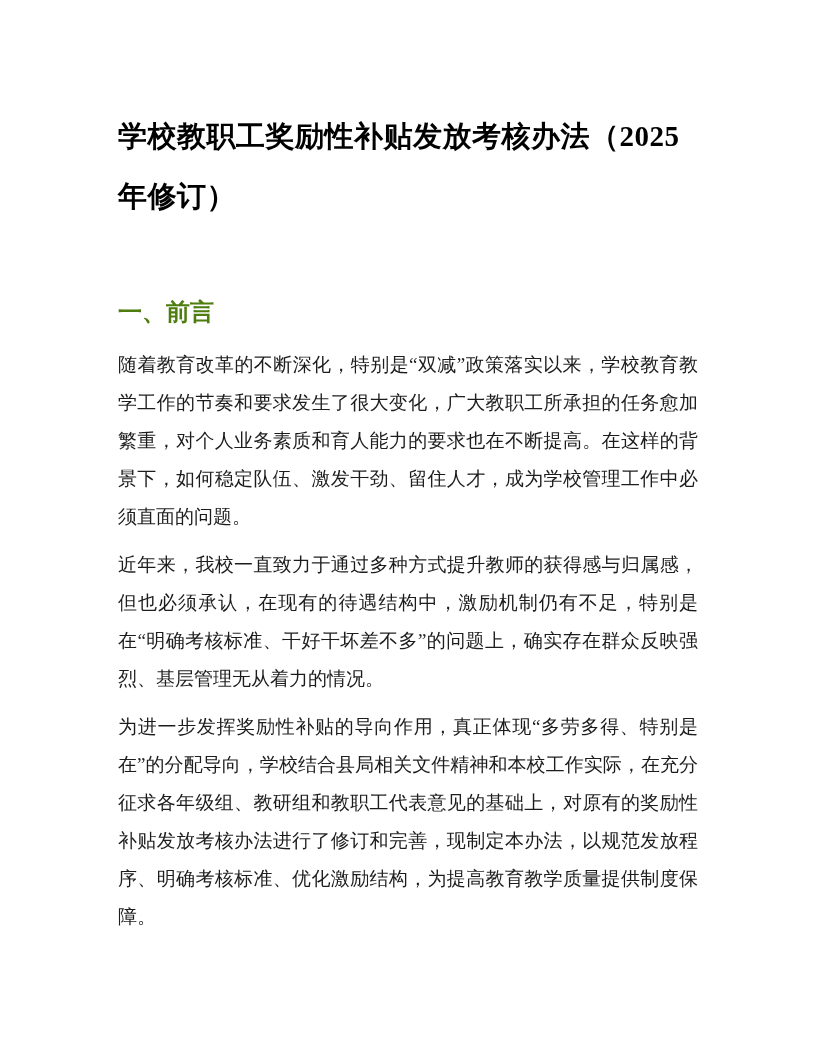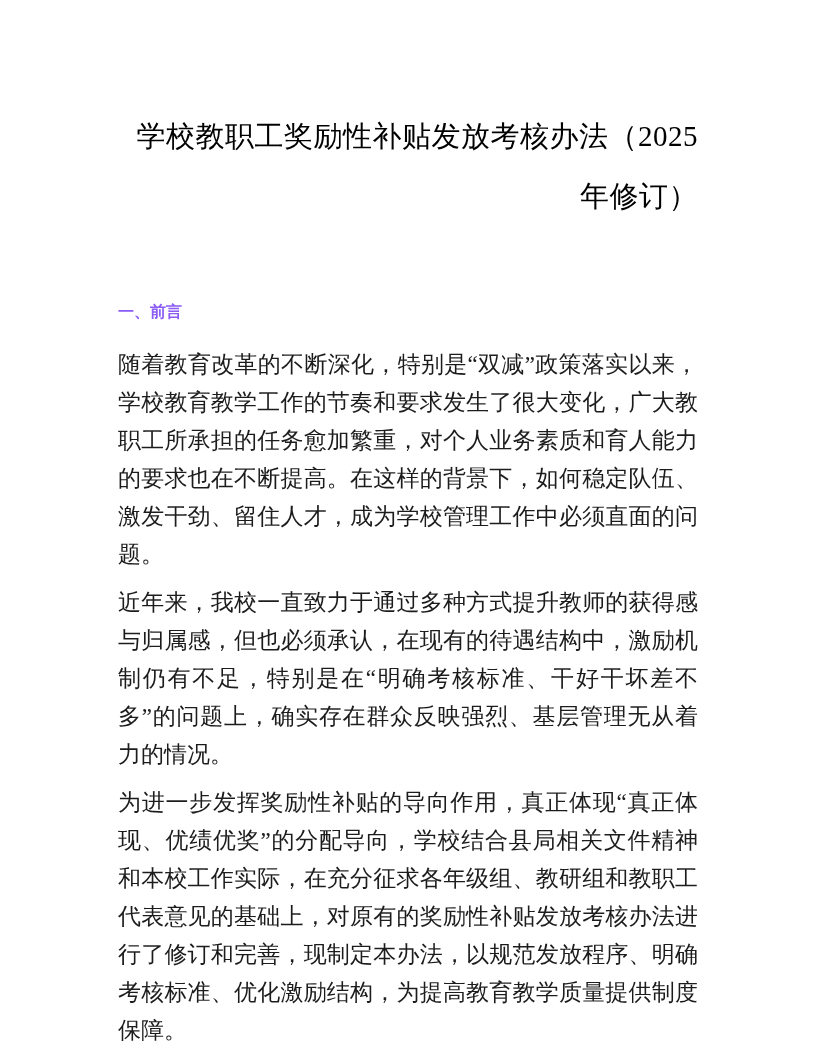--- a/index.html
+++ b/index.html
@@ -17,49 +17,49 @@
   .page {
     box-sizing: border-box;
     width: 816px;
     height: 1056px;
     padding: 106px 118px 60px 118px;
     background: #ffffff;
   }
   .doc-title {
     margin: 0 0 72px 0;
     font-size: 29px;
-    font-weight: normal;
+    font-weight: bold;
     color: #000000;
     line-height: 60px;
-    text-align: right;
+    text-align: left;
     letter-spacing: 0.5px;
   }
   .section-heading {
     margin: 0 0 20px 0;
-    font-size: 16px;
+    font-size: 24px;
     font-weight: bold;
-    color: #8b5cf6;
+    color: #4d7c0f;
     line-height: 28px;
   }
   .body-paragraph {
     margin: 0 0 10px 0;
-    font-size: 23px;
+    font-size: 19px;
     line-height: 38px;
     text-align: justify;
     text-justify: inter-ideograph;
     color: #1c1c1c;
     word-break: break-all;
   }
 </style>
 </head>
 <body>
 
 <div class="page">
   <h1 class="doc-title">学校教职工奖励性补贴发放考核办法（2025年修订）</h1>
 
   <h2 class="section-heading">一、前言</h2>
 
   <p class="body-paragraph">随着教育改革的不断深化，特别是“双减”政策落实以来，学校教育教学工作的节奏和要求发生了很大变化，广大教职工所承担的任务愈加繁重，对个人业务素质和育人能力的要求也在不断提高。在这样的背景下，如何稳定队伍、激发干劲、留住人才，成为学校管理工作中必须直面的问题。</p>
 
   <p class="body-paragraph">近年来，我校一直致力于通过多种方式提升教师的获得感与归属感，但也必须承认，在现有的待遇结构中，激励机制仍有不足，特别是在“明确考核标准、干好干坏差不多”的问题上，确实存在群众反映强烈、基层管理无从着力的情况。</p>
 
-  <p class="body-paragraph">为进一步发挥奖励性补贴的导向作用，真正体现“真正体现、优绩优奖”的分配导向，学校结合县局相关文件精神和本校工作实际，在充分征求各年级组、教研组和教职工代表意见的基础上，对原有的奖励性补贴发放考核办法进行了修订和完善，现制定本办法，以规范发放程序、明确考核标准、优化激励结构，为提高教育教学质量提供制度保障。</p>
+  <p class="body-paragraph">为进一步发挥奖励性补贴的导向作用，真正体现“多劳多得、特别是在”的分配导向，学校结合县局相关文件精神和本校工作实际，在充分征求各年级组、教研组和教职工代表意见的基础上，对原有的奖励性补贴发放考核办法进行了修订和完善，现制定本办法，以规范发放程序、明确考核标准、优化激励结构，为提高教育教学质量提供制度保障。</p>
 </div>
 
 </body></html>

